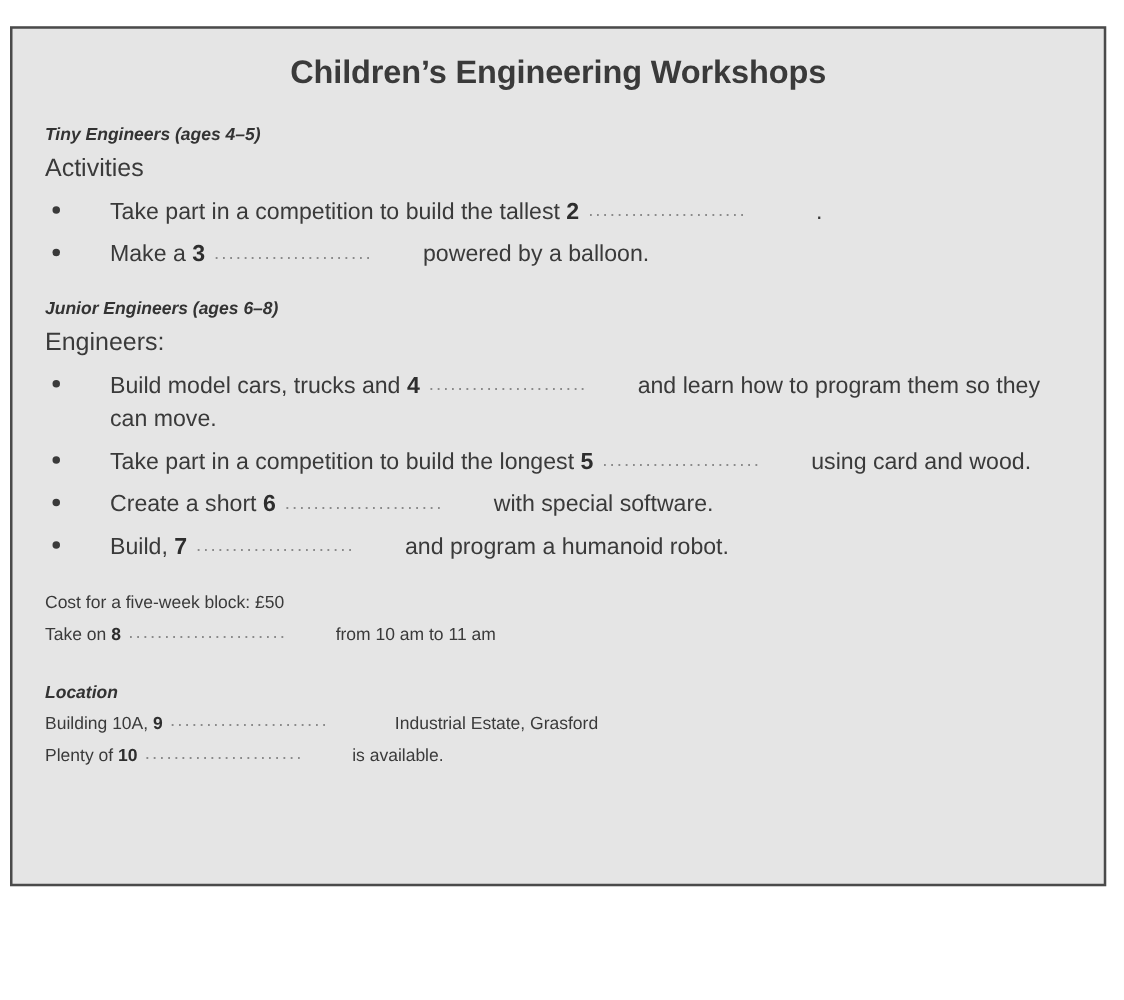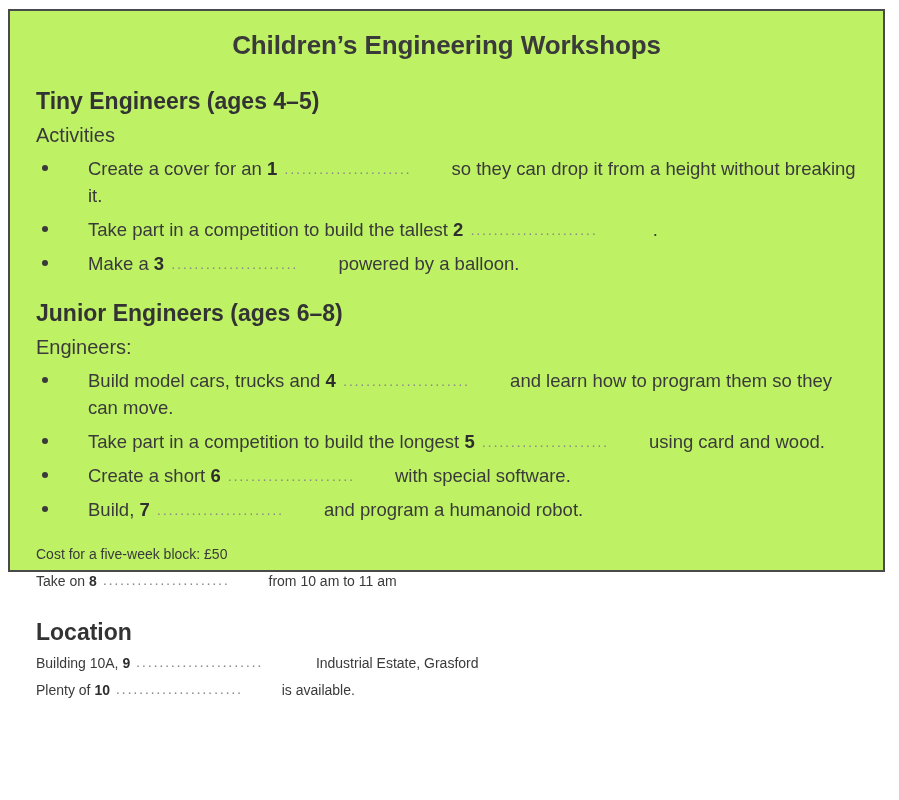--- a/index.html
+++ b/index.html
@@ -11,48 +11,49 @@
     width: 899px;
     height: 800px;
     font-family: "Liberation Sans", sans-serif;
     color: #3a3a3a;
     overflow: hidden;
   }
 
   .page {
     position: absolute;
     left: 8px;
-    top: 9px;
+    top: 21px;
     width: 877px;
-    height: 563px;
+    height: 688px;
     border: 2px solid #4a4a4a;
-    background: #bef264;
+    background: #e5e5e5;
     box-sizing: border-box;
   }
 
   .inner {
     padding: 16px 26px 0 26px;
   }
 
   .doc-title {
     text-align: center;
     font-size: 26px;
     font-weight: bold;
     color: #3a3a3a;
     letter-spacing: -0.1px;
     margin: 4px 0 26px 0;
     line-height: 1.12;
   }
 
   .section-heading {
-    font-size: 23px;
+    font-size: 14px;
     font-weight: bold;
     color: #333333;
     margin: 0 0 5px 0;
     line-height: 1.35;
+    font-style: italic;
   }
 
   .sub-label {
     font-size: 20px;
     color: #3a3a3a;
     margin: 0 0 6px 0;
     line-height: 1.35;
   }
 
   ul.bullets {
@@ -125,27 +126,20 @@
   <div class="inner">
 
     <div class="doc-title">Children’s Engineering Workshops</div>
 
     <div class="section-heading">Tiny Engineers (ages 4–5)</div>
     <div class="sub-label">Activities</div>
 
     <ul class="bullets">
       <li>
         <span class="bullet-dot"></span>
-        <span>Create a cover for an</span>
-        <span class="num">1</span>
-        <span class="leader w-mid"></span>
-        <span>so they can drop it from a height without breaking it.</span>
-      </li>
-      <li>
-        <span class="bullet-dot"></span>
         <span>Take part in a competition to build the tallest</span>
         <span class="num">2</span>
         <span class="leader w-mid"></span>
         <span class="wide-gap"></span>
         <span>.</span>
       </li>
       <li>
         <span class="bullet-dot"></span>
         <span>Make a</span>
         <span class="num">3</span>

